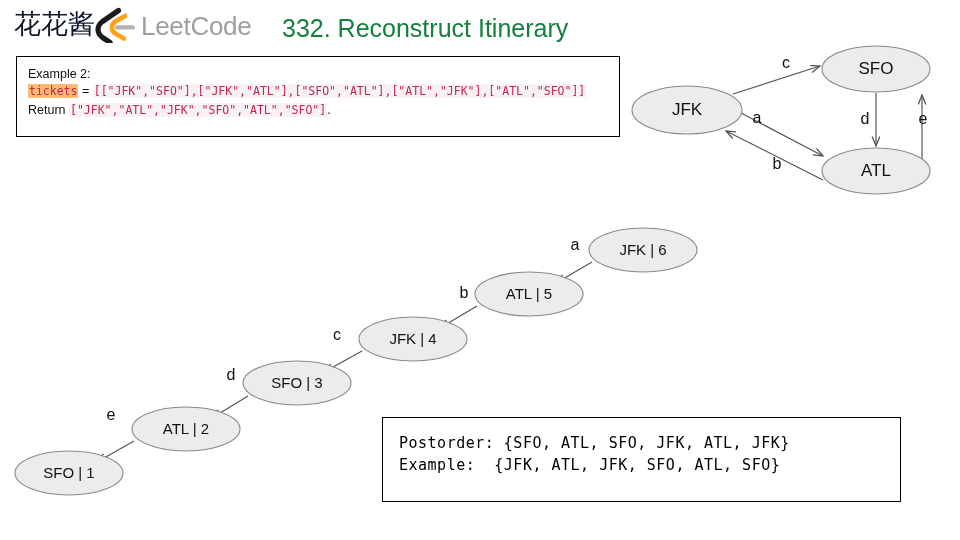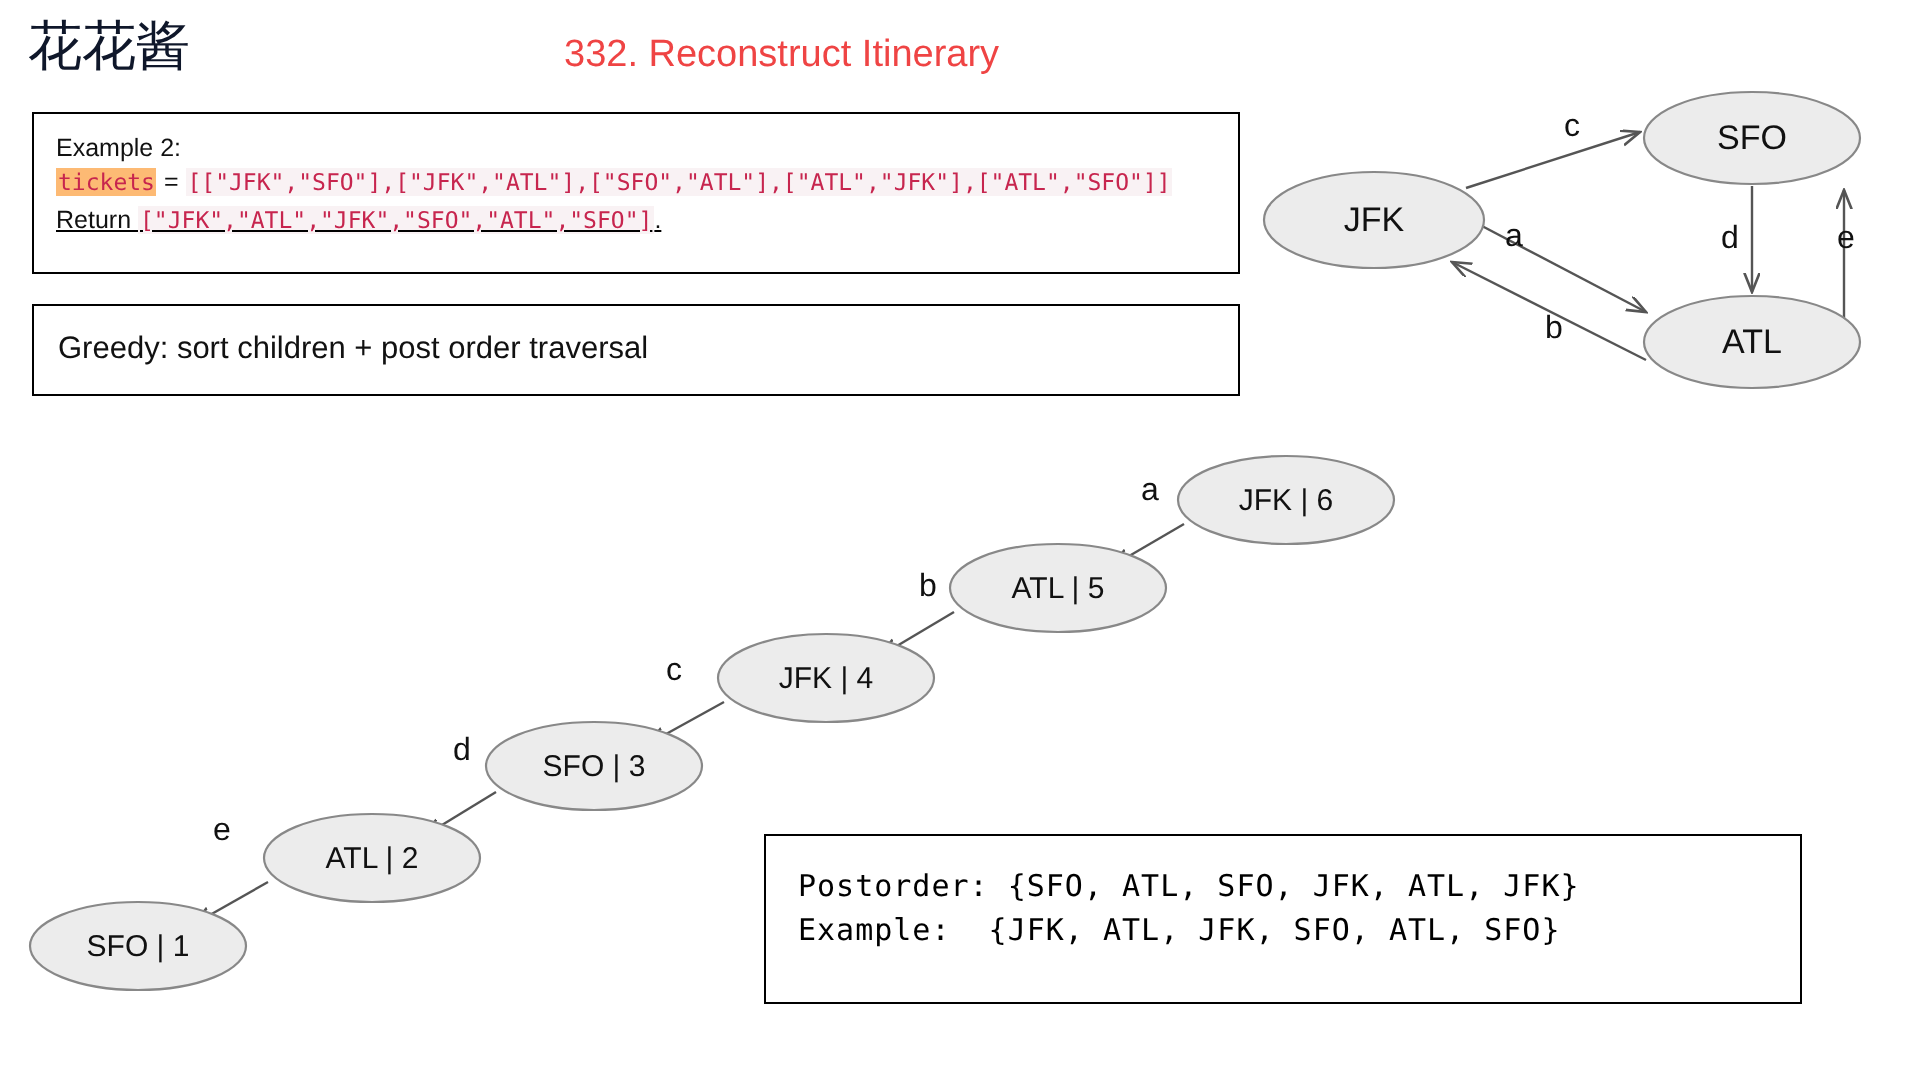--- a/index.html
+++ b/index.html
@@ -17,42 +17,42 @@
   
   .hdr-brand{
     position:absolute;left:14px;top:8px;
     font-size:27px;line-height:32px;
     font-family:"DejaVu Sans","Liberation Sans",sans-serif;
     color:#0f172a;letter-spacing:0px;white-space:nowrap;
   }
   .logo-wrap{position:absolute;left:93px;top:7px;width:186px;height:36px;}
   .hdr-title{
     position:absolute;left:282px;top:16px;
-    font-size:19px;line-height:24px;color:#ef4444;white-space:nowrap;
+    font-size:25px;line-height:24px;color:#15803d;white-space:nowrap;
   }
 
   
   .box{
     position:absolute;border:1.6px solid #000;background:#fff;box-sizing:border-box;
   }
   #code-box{left:16px;top:56px;width:604px;height:81px;}
   #greedy-box{left:16px;top:152px;width:604px;height:46px;}
   #post-box{left:382px;top:417px;width:519px;height:85px;}
 
   .code-line{
     position:absolute;left:11px;white-space:nowrap;
     font-size:12.5px;line-height:15px;
   }
   .plain{font-family:"Liberation Sans",sans-serif;color:#111;}
   .mono{font-family:"DejaVu Sans Mono","Liberation Mono",monospace;font-size:11.5px;}
   .tok{color:#c7254e;background:#fdba74;padding:0 1px;}
   .tokplain{color:#c7254e;background:#f9f2f4;padding:0 1px;}
   #cl1{top:10px;}
   #cl2{top:27px;}
-  #cl3{top:46px;text-decoration:underline;}
+  #cl3{top:46px;}
 
   .greedy-txt{
     position:absolute;left:12px;top:12px;font-size:15.5px;line-height:20px;
     color:#111;white-space:nowrap;
   }
   .post-txt{
     position:absolute;left:16px;white-space:pre;
     font-family:"DejaVu Sans Mono","Liberation Mono",monospace;
     font-size:15px;line-height:22px;color:#000;letter-spacing:0.5px;
   }
@@ -76,32 +76,41 @@
     text-anchor:middle;dominant-baseline:middle;
   }
 </style>
 </head>
 <body>
 
 <div id="stage">
 
   <div class="hdr-brand">花花酱</div>
 
+  <div class="logo-wrap">
+    <svg width="186" height="36" viewBox="0 0 186 36" xmlns="http://www.w3.org/2000/svg">
+
+      <path d="M25.5 3.5 L9.5 14.5 C3.5 19.0 3.5 26.0 9.5 30.5 L17.0 35.5" fill="none" stroke="#1a1a1a" stroke-width="5.2" stroke-linecap="round" stroke-linejoin="round"></path>
+
+      <path d="M32.0 9.0 L23.0 14.0 C17.5 17.5 17.5 23.5 23.0 27.0 L31.0 31.5" fill="none" stroke="#ffa116" stroke-width="4.6" stroke-linecap="round" stroke-linejoin="round"></path>
+
+      <rect x="22" y="18.2" width="20" height="4.4" rx="2.2" fill="#b3b3b3"></rect>
+
+      <text x="48" y="27.5" font-family="Liberation Sans, sans-serif" font-size="26" fill="#9e9e9e" letter-spacing="-0.3">LeetCode</text>
+    </svg>
+  </div>
 
   <div class="hdr-title">332. Reconstruct Itinerary</div>
 
   <div class="box" id="code-box">
     <div class="code-line plain" id="cl1">Example 2:</div>
     <div class="code-line" id="cl2"><span class="mono tok">tickets</span><span class="plain"> = </span><span class="mono tokplain">[["JFK","SFO"],["JFK","ATL"],["SFO","ATL"],["ATL","JFK"],["ATL","SFO"]]</span></div>
     <div class="code-line" id="cl3"><span class="plain">Return </span><span class="mono tokplain">["JFK","ATL","JFK","SFO","ATL","SFO"]</span><span class="plain">.</span></div>
   </div>
 
-  <div class="box" id="greedy-box">
-    <div class="greedy-txt">Greedy: sort children + post order traversal</div>
-  </div>
 
   <div class="box" id="post-box">
     <div class="post-txt" id="pl1">Postorder: {SFO, ATL, SFO, JFK, ATL, JFK}</div>
     <div class="post-txt" id="pl2">Example:  {JFK, ATL, JFK, SFO, ATL, SFO}</div>
   </div>
 
   <svg id="diag" viewBox="0 0 960 540" xmlns="http://www.w3.org/2000/svg">
     <defs>
       <marker id="arw" markerWidth="9" markerHeight="9" refX="8" refY="3.2" orient="auto" markerUnits="strokeWidth">
         <path d="M0,0 L8,3.2 L0,6.4" fill="none" stroke="#555555" stroke-width="1.1"></path>

